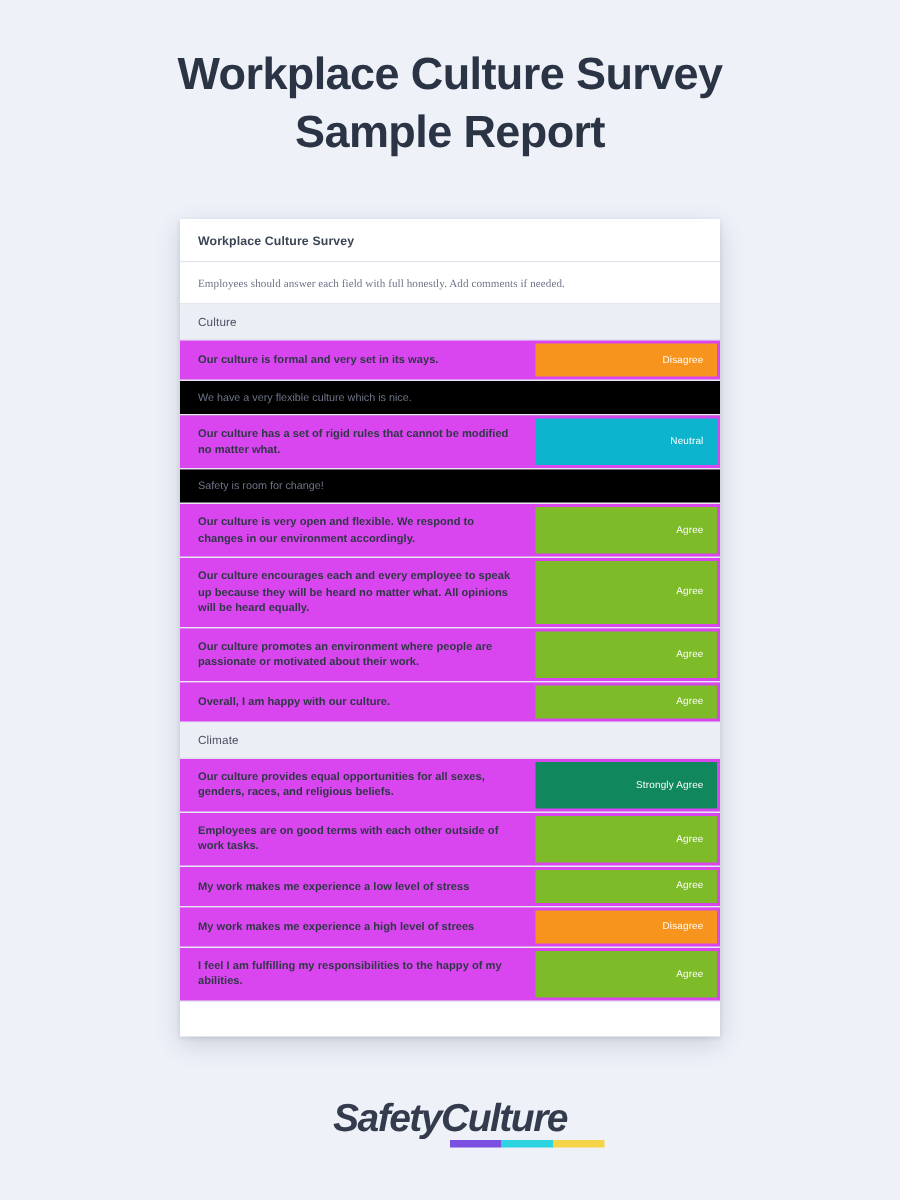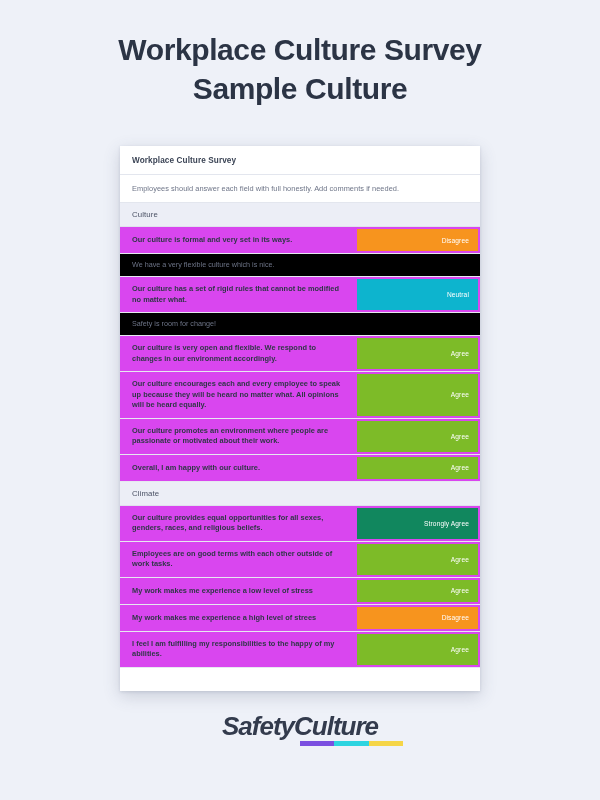--- a/index.html
+++ b/index.html
@@ -57,20 +57,21 @@
     border-bottom: 1px solid #e3e6ee;
     letter-spacing: 0.1px;
   }
   .doc-intro {
     padding: 9px 12px 9px 12px;
     font-size: 7.4px;
     color: #6d7487;
     background: #ffffff;
     border-bottom: 1px solid #e3e6ee;
     letter-spacing: 0.05px;
+    font-family: Liberation Serif, serif;
   }
 
   
   .section-band {
     padding: 7px 12px 7px 12px;
     font-size: 7.8px;
     color: #4a5164;
     background: #eceef6;
     border-bottom: 1px solid #dfe2ec;
     letter-spacing: 0.1px;
@@ -125,21 +126,21 @@
     font-size: 7.2px;
     color: #6d7487;
     line-height: 1.4;
   }
   .c-pad { flex: 1 1 auto; }
 
   
   .footer {
     position: absolute;
     left: 0;
-    top: 713px;
+    top: 732px;
     width: 600px;
     display: flex;
     justify-content: center;
   }
   .logo {
     position: relative;
     display: inline-block;
     padding-bottom: 7px;
   }
   .logo-text {
@@ -159,21 +160,21 @@
     height: 5px;
     display: flex;
   }
   .logo-bar span { flex: 1 1 33.33%; }
 </style>
 </head>
 <body>
 
 <div class="page-title">
   <span class="line">Workplace Culture Survey</span>
-  <span class="line">Sample Culture</span>
+  <span class="line">Sample Report</span>
 </div>
 
 <div class="doc-wrap">
   <div class="doc">
     <div class="doc-header">Workplace Culture Survey</div>
     <div class="doc-intro">Employees should answer each field with full honestly. Add comments if needed.</div>
     <div id="sections-root">
         <div class="section-band">Culture</div>
         <div class="q-row">
           <div class="q-text">Our culture is formal and very set in its ways.</div>

